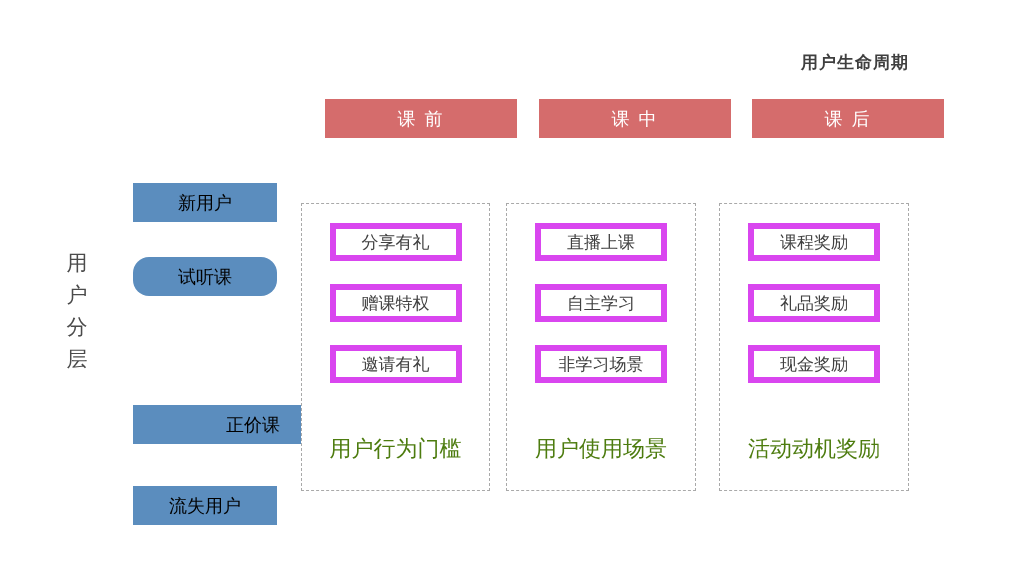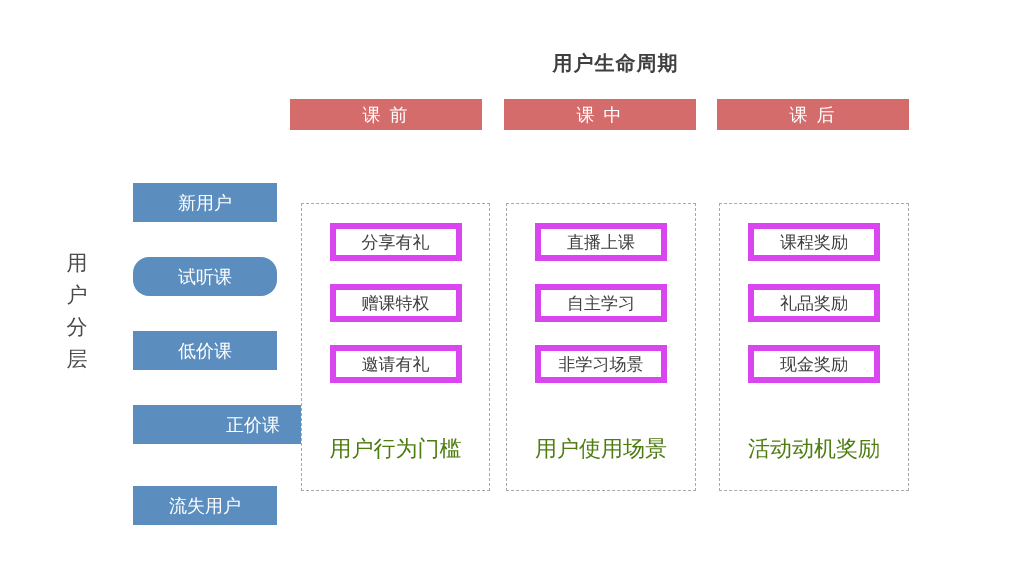--- a/index.html
+++ b/index.html
@@ -9,46 +9,46 @@
   }
   .canvas {
     position: relative;
     width: 1036px;
     height: 586px;
     background: #ffffff;
     overflow: hidden;
   }
   .diagram-title {
     position: absolute;
-    top: 50px; left: 306px; width: 619px; height: 26px;
-    text-align: center;
-    font-size: 20px;
+    top: 50px; left: 290px; width: 619px; height: 26px;
+    text-align: right;
+    font-size: 17px;
     font-weight: 600;
     color: #3f3f3f;
     letter-spacing: 1px;
     line-height: 26px;
   }
   .phase-header {
     position: absolute;
-    top: 99px; width: 192px; height: 31px;
+    top: 99px; width: 192px; height: 39px;
     background: #d56c6c;
     color: #ffffff;
     font-size: 18px;
     letter-spacing: 2px;
-    display: flex; align-items: center; justify-content: center;
+    display: flex; align-items: center; justify-content: center; margin-left: 35px;
   }
   .phase-header.p0 { left: 290px; }
   .phase-header.p1 { left: 504px; }
   .phase-header.p2 { left: 717px; }
 
   .segment-box {
     position: absolute;
     left: 133px; width: 144px; height: 39px;
     background: #5b8dbe;
-    color: #ffffff;
+    color: #000000;
     font-size: 18px;
     display: flex; align-items: center; justify-content: center;
   }
   .segment-box.s0 { top: 183px; }
   .segment-box.s1 { top: 257px; border-radius: 16px; }
   .segment-box.s2 { top: 331px; }
   .segment-box.s3 { top: 405px; padding-left: 48px; }
   .segment-box.s4 { top: 478px; margin-top: 8px; }
 
   .vertical-axis {
@@ -110,21 +110,20 @@
 
   <div class="vertical-axis">
     <span>用</span>
     <span>户</span>
     <span>分</span>
     <span>层</span>
   </div>
 
   <div class="segment-box s0">新用户</div>
   <div class="segment-box s1">试听课</div>
-  <div class="segment-box s2">低价课</div>
   <div class="segment-box s3">正价课</div>
   <div class="segment-box s4">流失用户</div>
 
   <div class="phase-header p0">课 前</div>
   <div class="phase-header p1">课 中</div>
   <div class="phase-header p2">课 后</div>
 
   <div class="phase-column c0">
     <div class="item-box i0">分享有礼</div>
     <div class="item-box i1">赠课特权</div>

